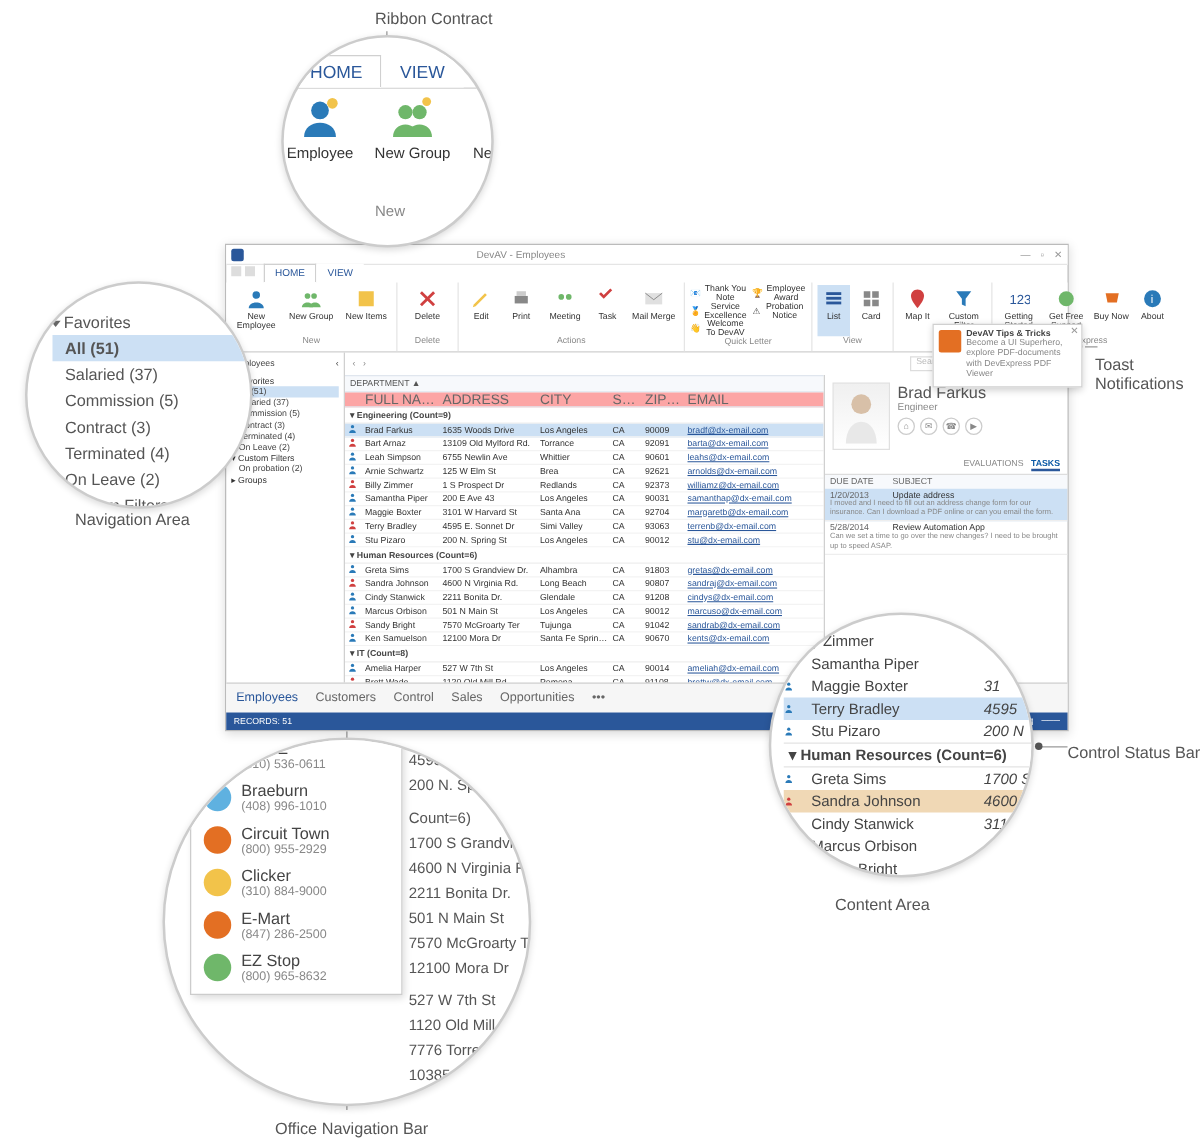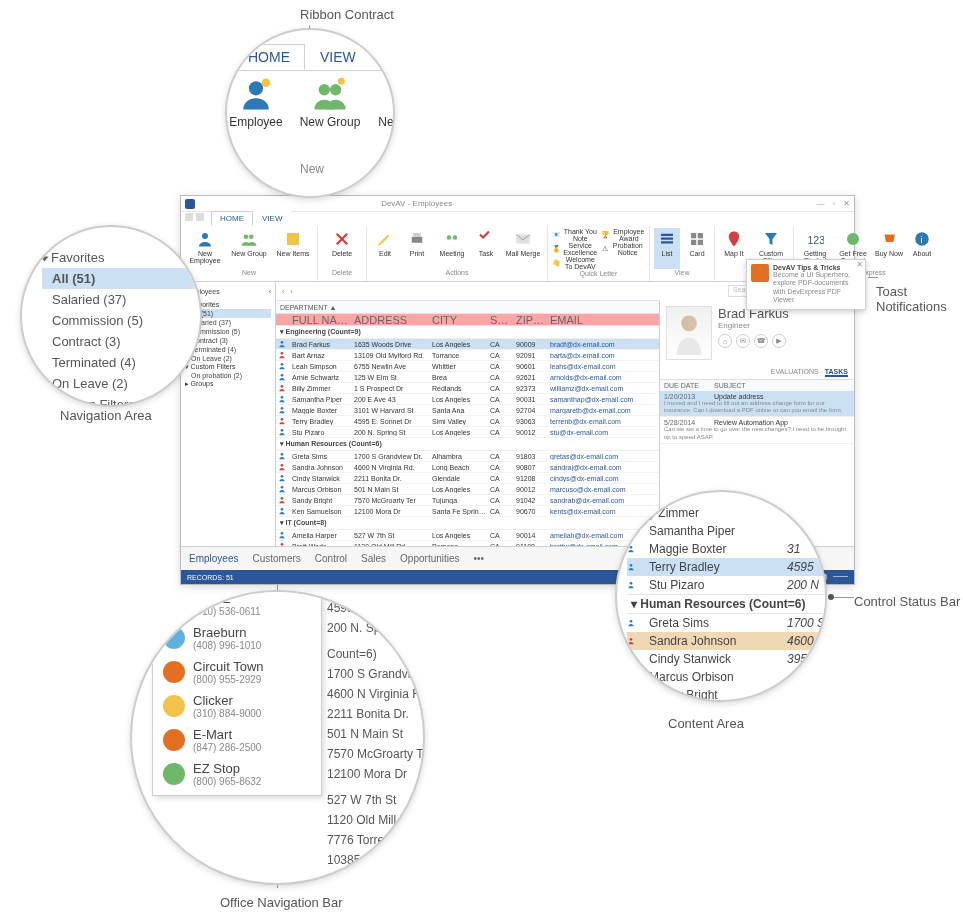--- a/index.html
+++ b/index.html
@@ -819,21 +819,21 @@
           </svg></span>
         <span class="gname">Sandra Johnson</span>
         <span class="gval">4600</span>
       </div>
       <div class="grw">
         <span class="gico"><svg width="8" height="8" viewBox="0 0 24 24">
             <circle cx="12" cy="7" r="4" fill="#2a7ab8"></circle>
             <path d="M4 22c0-4 4-7 8-7s8 3 8 7" fill="#2a7ab8"></path>
           </svg></span>
         <span class="gname">Cindy Stanwick</span>
-        <span class="gval">395</span>
+        <span class="gval">311</span>
       </div>
       <div class="grw">
         <span class="gico"></span>
         <span class="gname">Marcus Orbison</span>
         <span class="gval"></span>
       </div>
       <div class="grw">
         <span class="gico"></span>
         <span class="gname">Sandy Bright</span>
         <span class="gval"></span>

